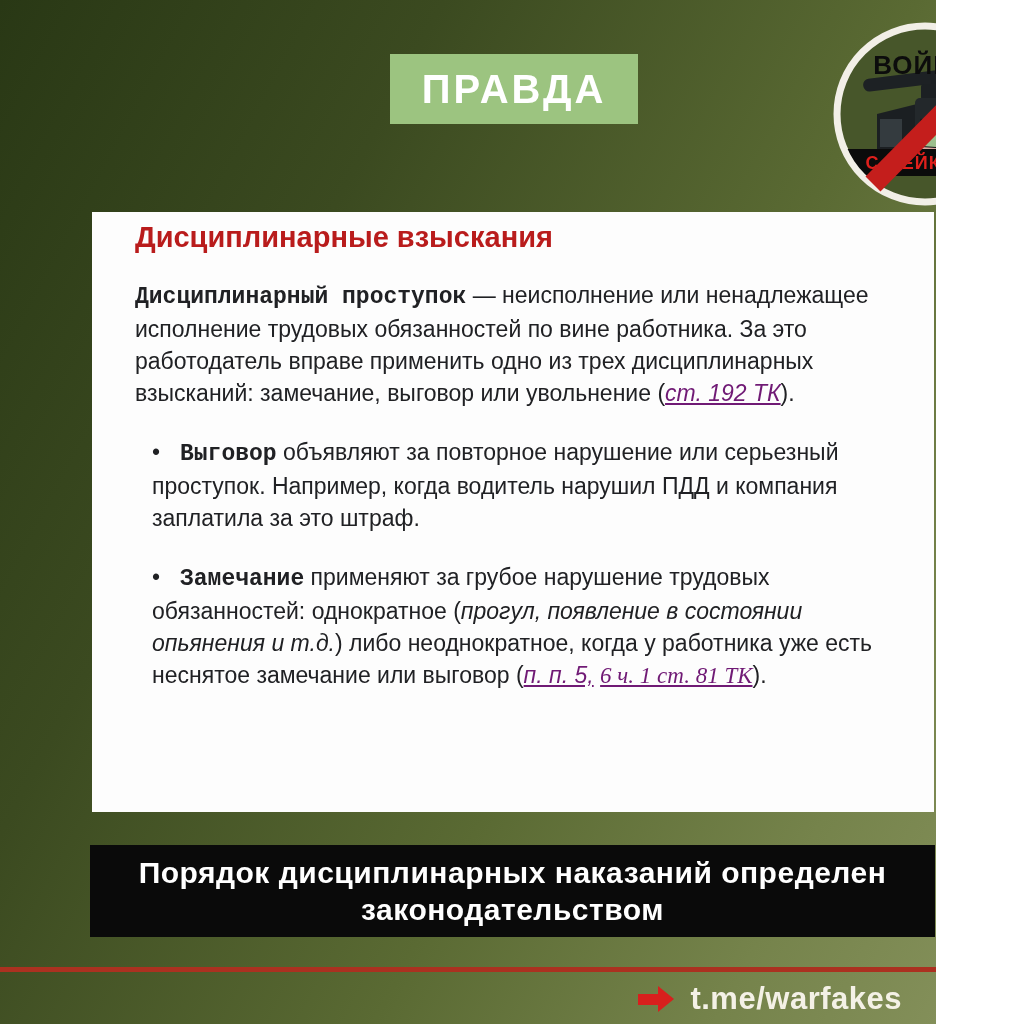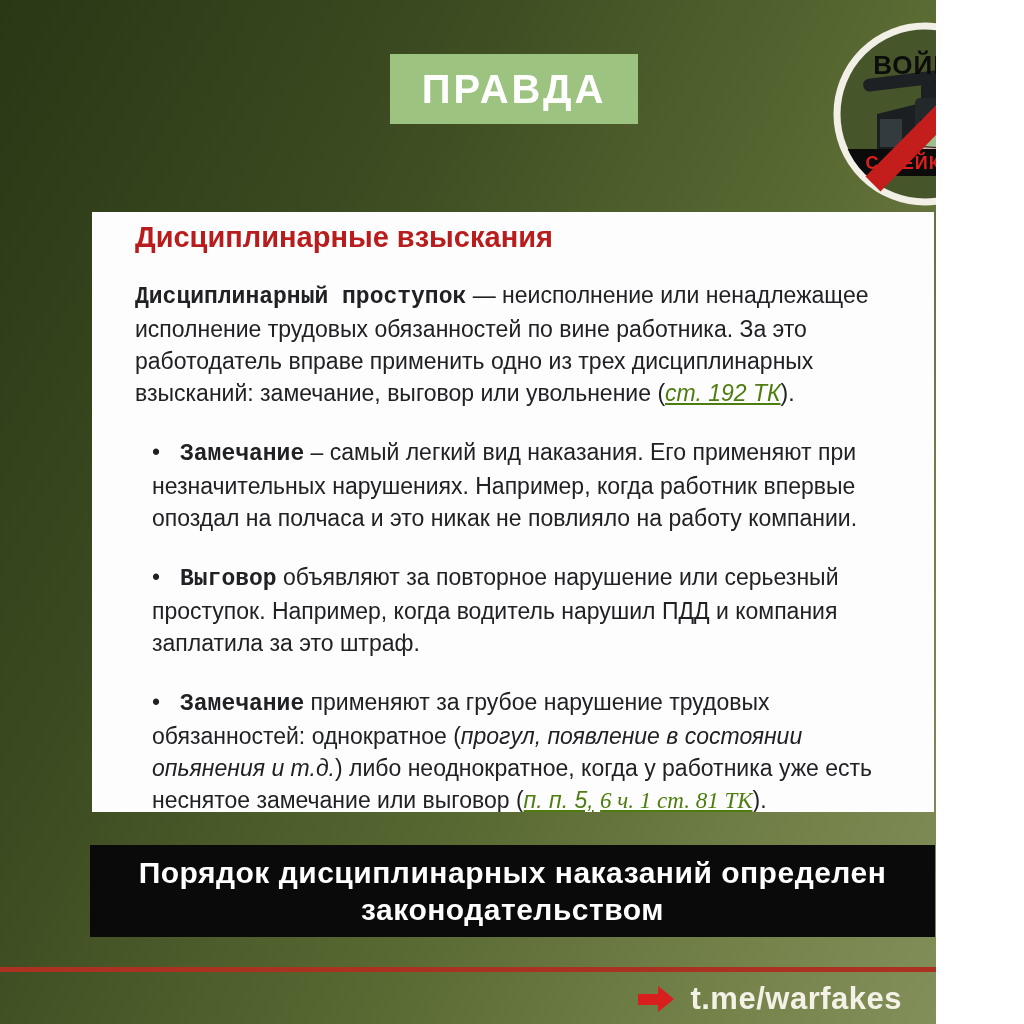--- a/index.html
+++ b/index.html
@@ -30,21 +30,21 @@
     background:#fdfdfd; color:#202124; padding:8px 43px 0 43px; overflow:hidden;
   }
   .card h1 { font-size:29px; line-height:34px; font-weight:bold; color:#b91c1c; }
   .card p  { font-size:23px; line-height:32px; margin-top:27px; }
   .card h1 { margin-bottom:0; }
   .card .intro { margin-top:25px; }
   .card .bullet { margin-left:17px; }
   .card .marker { display:inline-block; width:28px; }
   .card b { font-weight:bold;font-family:Liberation Mono, monospace; }
   .card i { font-style:italic; }
-  .card a { color:#4d7c0f; font-style:italic; text-decoration:underline; cursor:pointer; }
+  .card a { color:#701a75; font-style:italic; text-decoration:underline; cursor:pointer; }
   .card a.second-link { margin-left:0.28em;font-family:Liberation Serif, serif; }
 
   
   .banner {
     position:absolute; left:90px; top:845px; width:845px; height:92px;
     background:#0a0a0a; color:#ffffff; font-weight:bold; font-size:30px;
     line-height:37px; text-align:center; display:flex; align-items:center; justify-content:center;
     padding:12px 30px; letter-spacing:0.5px;
   }
 
@@ -112,21 +112,20 @@
 
       <line x1="40" y1="162" x2="190" y2="10" stroke="#c41e1c" stroke-width="21"></line>
     </svg>
   </div>
 
   <div class="card">
     <h1>Дисциплинарные взыскания</h1>
 
     <p class="intro"><b>Дисциплинарный проступок</b><span> — неисполнение или ненадлежащее исполнение трудовых обязанностей по вине работника. За это работодатель вправе применить одно из трех дисциплинарных взысканий: замечание, выговор или увольнение (</span><a>ст. 192 ТК</a><span>).</span></p>
 
-    <p class="bullet"><span class="marker">•</span><b>Замечание</b><span> – самый легкий вид наказания. Его применяют при незначительных нарушениях. Например, когда работник впервые опоздал на полчаса и это никак не повлияло на работу компании.</span></p>
 
     <p class="bullet"><span class="marker">•</span><b>Выговор</b><span> объявляют за повторное нарушение или серьезный проступок. Например, когда водитель нарушил ПДД и компания заплатила за это штраф.</span></p>
 
     <p class="bullet"><span class="marker">•</span><b>Замечание</b><span> применяют за грубое нарушение трудовых обязанностей: однократное (</span><i>прогул, появление в состоянии опьянения и т.д.</i><span>) либо неоднократное, когда у работника уже есть неснятое замечание или выговор (</span><a>п. п. 5,</a><a class="second-link">6 ч. 1 ст. 81 ТК</a><span>).</span></p>
   </div>
 
   <div class="banner">
     <span>Порядок дисциплинарных наказаний определен законодательством</span>
   </div>
 

